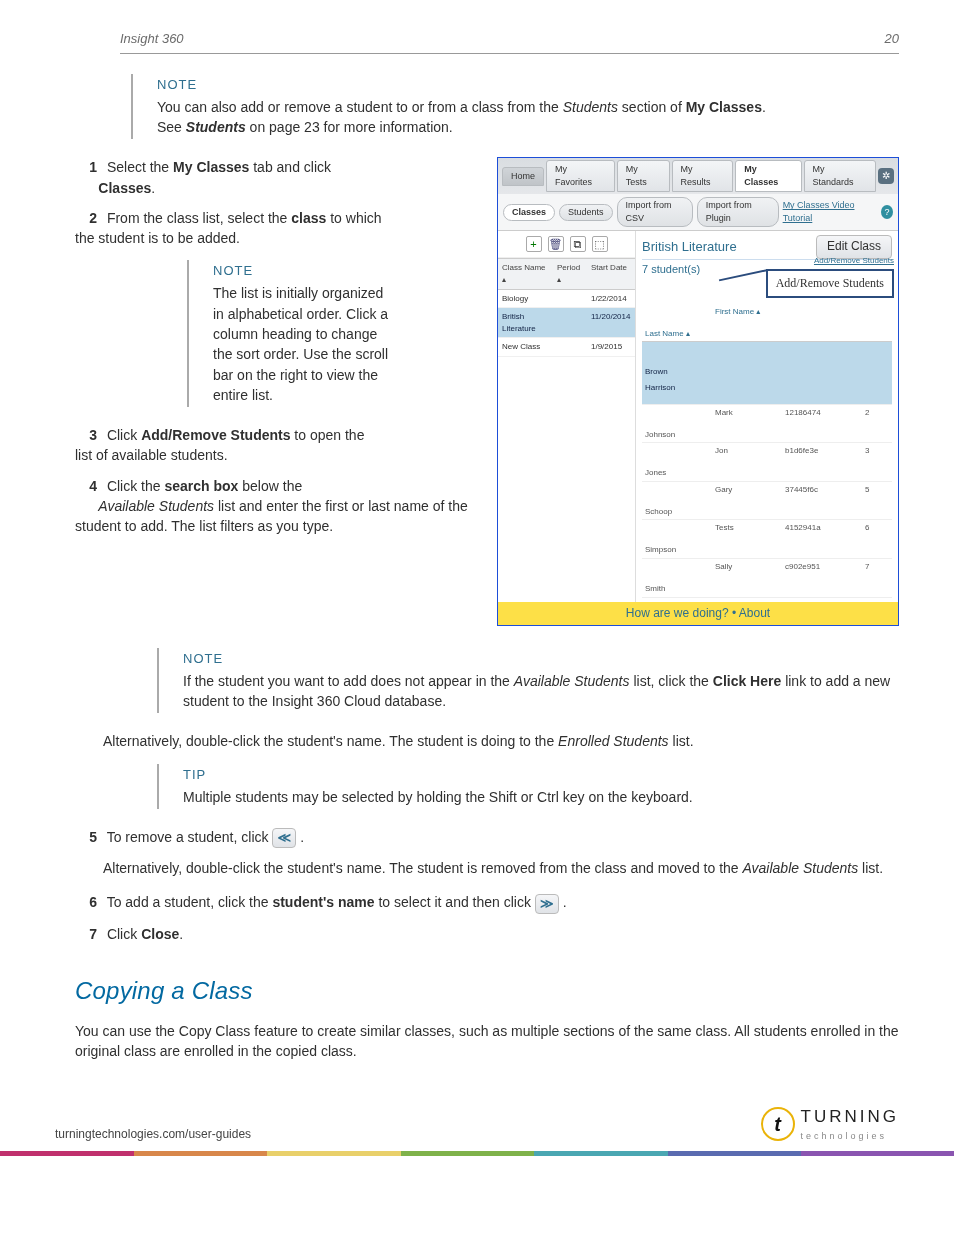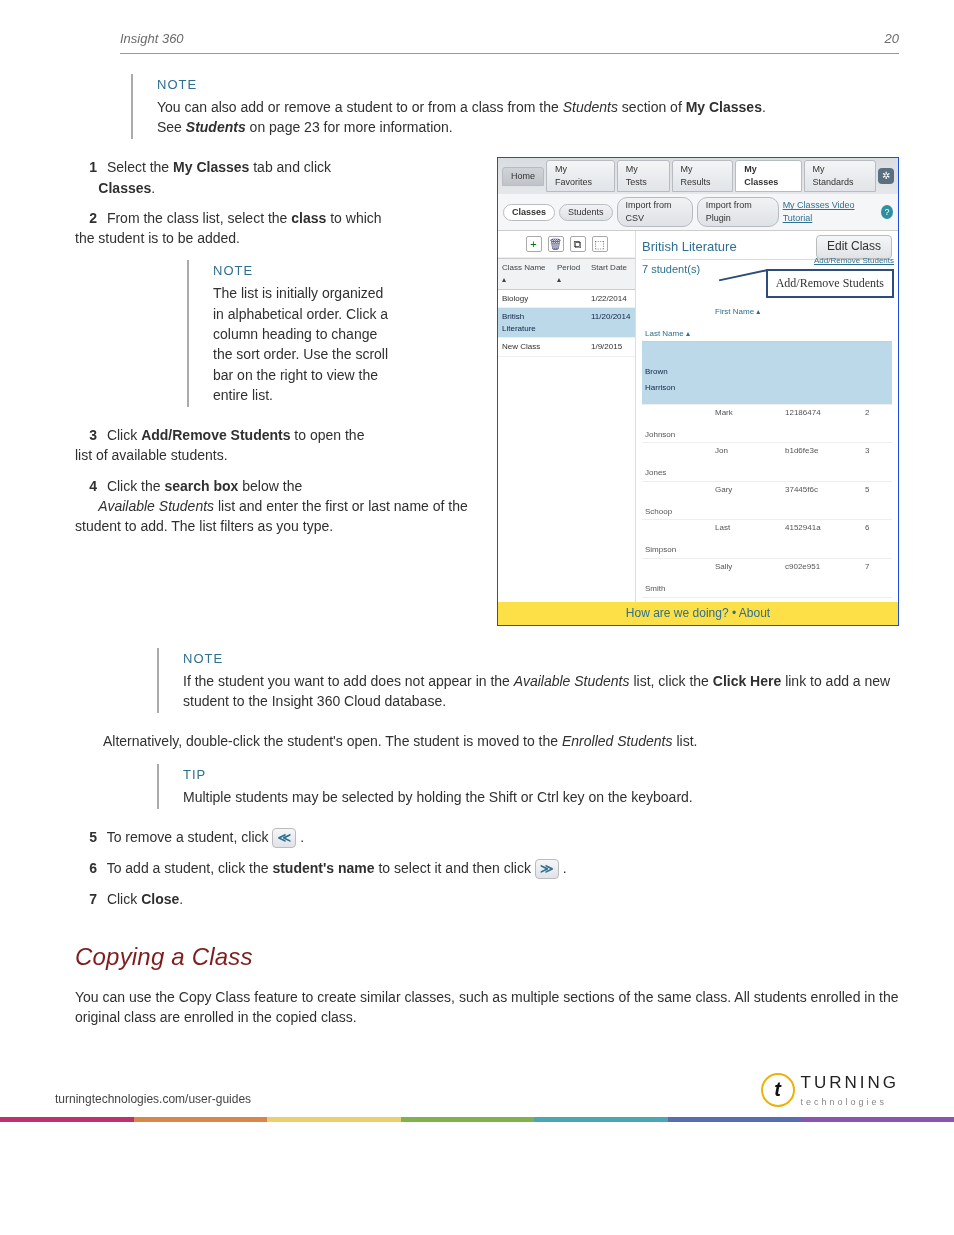--- a/index.html
+++ b/index.html
@@ -57,21 +57,21 @@
     width: 402px;
     margin: 0 0 10px 10px;
     border: 1px solid #1d4ed8;
     background: #fde047;
     font-size: 9px;
   }
   .section-title {
     font-family: "Segoe UI", Arial, sans-serif;
     font-style: italic;
     font-weight: 300;
-    color: #7f1d1d;
+    color: #0369a1;
     font-size: 24px;
     margin: 30px 0 12px 0;
     letter-spacing: 0.2px;
   }
   .footer {
     padding: 20px 55px 0 55px;
     font-size: 12px;
     color: #444;
     display: flex;
     justify-content: space-between;
@@ -261,21 +261,21 @@
                   <div class="tc4">3</div>
                 </div>
                 <div class="ss-table-row">
                   <div class="tc1">Schoop</div>
                   <div class="tc2">Gary</div>
                   <div class="tc3">37445f6c</div>
                   <div class="tc4">5</div>
                 </div>
                 <div class="ss-table-row">
                   <div class="tc1">Simpson</div>
-                  <div class="tc2">Last</div>
+                  <div class="tc2">Tests</div>
                   <div class="tc3">4152941a</div>
                   <div class="tc4">6</div>
                 </div>
                 <div class="ss-table-row">
                   <div class="tc1">Smith</div>
                   <div class="tc2">Sally</div>
                   <div class="tc3">c902e951</div>
                   <div class="tc4">7</div>
                 </div>
               </div>
@@ -314,35 +314,38 @@
       <div class="clear"></div>
 
       <div class="note-block">
         <div class="note-title">NOTE</div>
         <div>
           <span>If the student you want to add does not appear in the </span><em>Available Students</em><span> list, click the </span><b>Click Here</b><span> link to add a new student to the Insight 360 Cloud database.</span>
         </div>
       </div>
 
       <div style="margin:8px 0 8px 28px;">
-        <span>Alternatively, double-click the student's open. The student is moved to the </span><em>Enrolled Students</em><span> list.</span>
+        <span>Alternatively, double-click the student's name. The student is doing to the </span><em>Enrolled Students</em><span> list.</span>
       </div>
 
       <div class="tip-block">
         <div class="tip-title">TIP</div>
         <div>Multiple students may be selected by holding the Shift or Ctrl key on the keyboard.</div>
       </div>
 
       <div class="step">
         <span class="num">5</span>
         <span>To remove a student, click </span>
         <span class="inline-icon">≪</span>
         <span>.</span>
       </div>
 
+      <div style="margin:8px 0 14px 28px;">
+        <span>Alternatively, double-click the student's name. The student is removed from the class and moved to the </span><em>Available Students</em><span> list.</span>
+      </div>
 
       <div class="step">
         <span class="num">6</span>
         <span>To add a student, click the </span><b>student's name</b><span> to select it and then click </span>
         <span class="inline-icon">≫</span>
         <span>.</span>
       </div>
 
       <div class="step">
         <span class="num">7</span>

